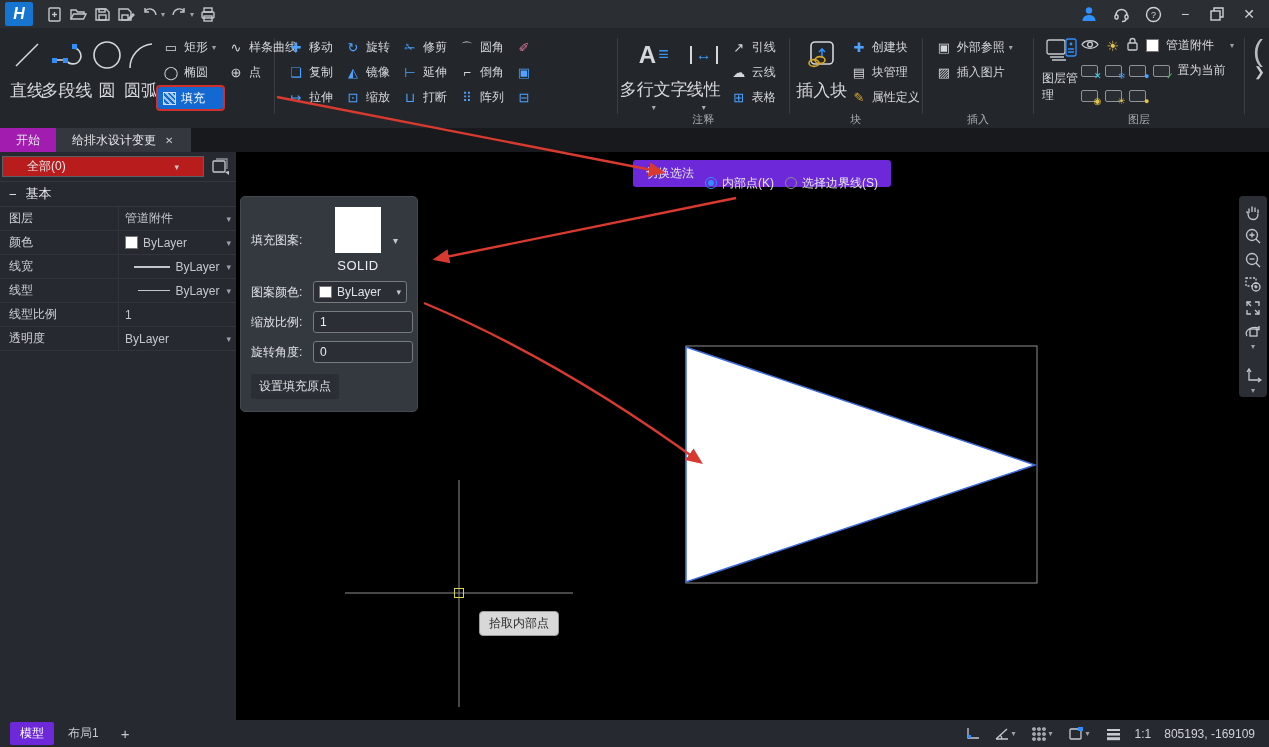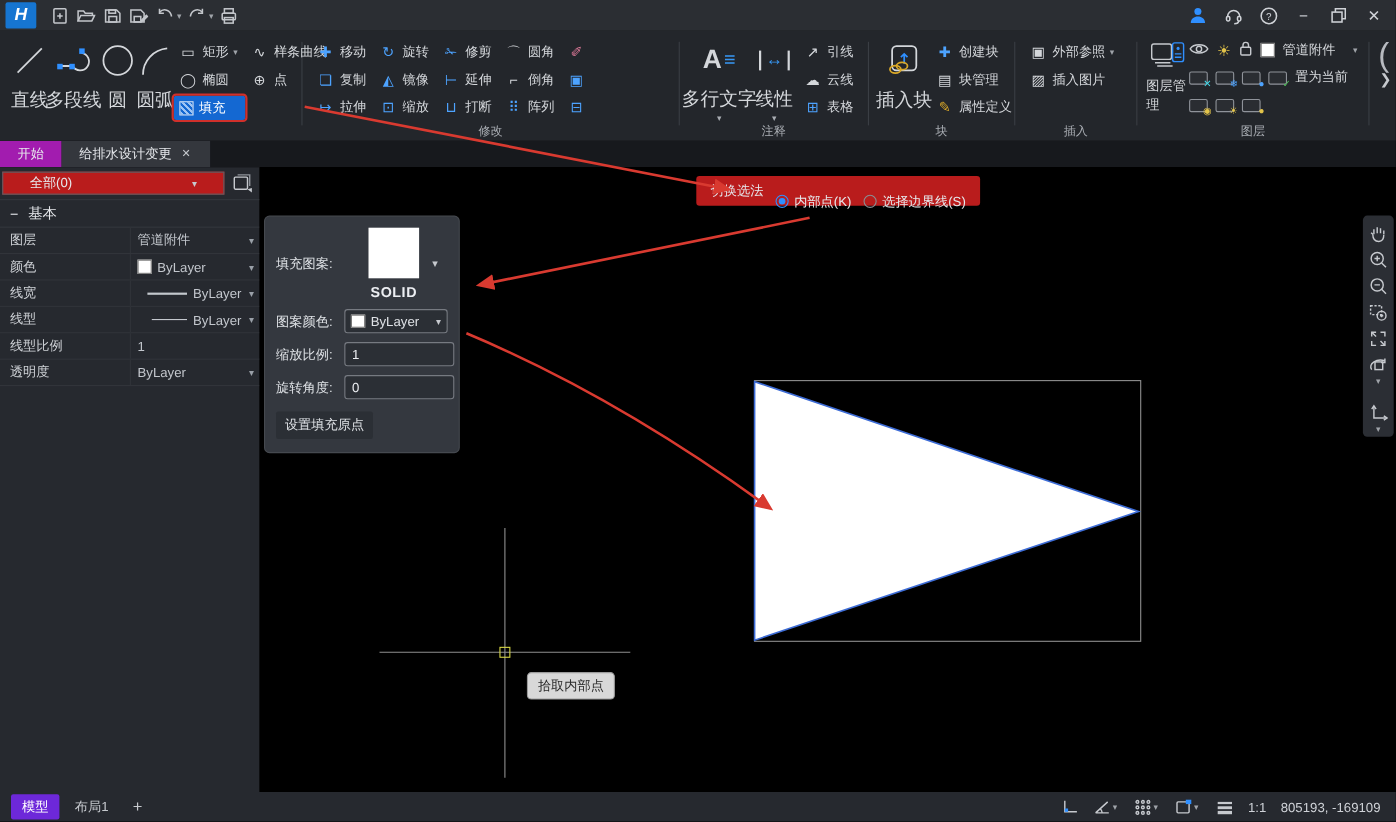--- a/index.html
+++ b/index.html
@@ -65,31 +65,31 @@
   .plab { width:118px; padding-left:9px; display:flex; align-items:center; color:#cfd2d7; }
   .pval { flex:1; display:flex; align-items:center; padding:0 5px 0 6px; color:#c3c7cd; border-left:1px solid #31343a; gap:5px; }
   .pval .dd { margin-left:auto; font-size:9px; color:#9aa0a8; }
   .swatch { width:13px; height:13px; background:#fff; border:1px solid #777; flex:0 0 13px; }
   .wline { height:2px; background:#c3c7cd; width:36px; }
   .tline { height:1px; background:#c3c7cd; width:32px; }
 
   
   #canvas { position:absolute; left:236px; top:152px; width:1033px; height:568px; background:#000; overflow:hidden; }
   #cadsvg { position:absolute; left:0; top:0; }
-  .methodbar { position:absolute; left:397px; top:8px; height:27px; background:#b91c1c; border-radius:3px; display:flex; align-items:center; gap:11px; padding:0 13px; font-size:12px; color:#e6e8ec; z-index:4; }
+  .methodbar { position:absolute; left:397px; top:8px; height:27px; background:#6d28d9; border-radius:3px; display:flex; align-items:center; gap:11px; padding:0 13px; font-size:12px; color:#e6e8ec; z-index:4; }
   .ropt { display:flex; align-items:center; gap:5px;margin-top:19px; }
   .radio { width:12px; height:12px; border:1px solid #8a8d92; border-radius:50%; flex:0 0 12px; }
   .radio.sel { border-color:#2f8fff; }
   .radio.sel i { display:block; width:6px; height:6px; margin:2px; border-radius:50%; background:#2f8fff; }
 
   .hdlg { position:absolute; left:4px; top:44px; width:178px; background:#34383f; border:1px solid #45494f; border-radius:5px; padding:10px 10px 12px; box-shadow:0 4px 12px rgba(0,0,0,.55); font-size:12px; color:#dfe2e6; z-index:5; }
   .hrow { display:flex; align-items:center; margin-top:8px; gap:4px; }
   .hlabel { flex:0 0 58px; }
   .pat-wrap { display:flex; align-items:center; }
-  .pat-col { display:flex; flex-direction:column; align-items:center; margin-left:26px;font-weight:bold; }
+  .pat-col { display:flex; flex-direction:column; align-items:center; margin-left:26px; }
   .pat-swatch { width:46px; height:46px; background:#fff; }
   .pat-name { margin-top:5px; font-size:13px; color:#eceef2; letter-spacing:0.5px; }
   .pat-dd { margin-left:12px; font-size:10px; color:#c6c9ce; align-self:center; }
   .combo { flex:1; height:22px; border:1px solid #767a81; border-radius:3px; background:#2b2f35; display:flex; align-items:center; padding:0 5px; gap:5px; }
   .combo .dd { margin-left:auto; font-size:9px; color:#c6c9ce; }
   .hinp { flex:1; height:22px; border:1px solid #767a81; border-radius:3px; background:#2b2f35; color:#eceef2; padding:0 6px; font-size:12px; font-family:"Liberation Sans",sans-serif; width:100px; }
   .obtn { margin-top:11px; display:inline-block; background:#2b2f35; color:#dfe2e6; padding:4px 8px; border-radius:2px; font-size:12px; }
 
   .cursor-tip { position:absolute; left:243px; top:459px; background:#d8d8d8; color:#2b2b2b; border:1px solid #9b9b9b; border-radius:4px; padding:3px 9px; font-size:12px; z-index:3; }
 
@@ -318,21 +318,20 @@
       <div class="sbtn">
           <span class="gi" style="color:#e07a9a">✐</span>
         </div>
       <div class="sbtn">
           <span class="gi">▣</span>
         </div>
       <div class="sbtn">
           <span class="gi">⊟</span>
         </div>
     </div>
-    <div class="plabel">修改</div>
   </div>
   <div class="vsep"></div>
 
   <div class="rpanel" style="width:170px">
     <div class="bigbtn" style="width:56px">
       <span class="bicon">
           <span class="mt-a">A</span>
           <span class="mt-lines">≡</span>
         </span>
       <span class="blbl">多行文字</span>

